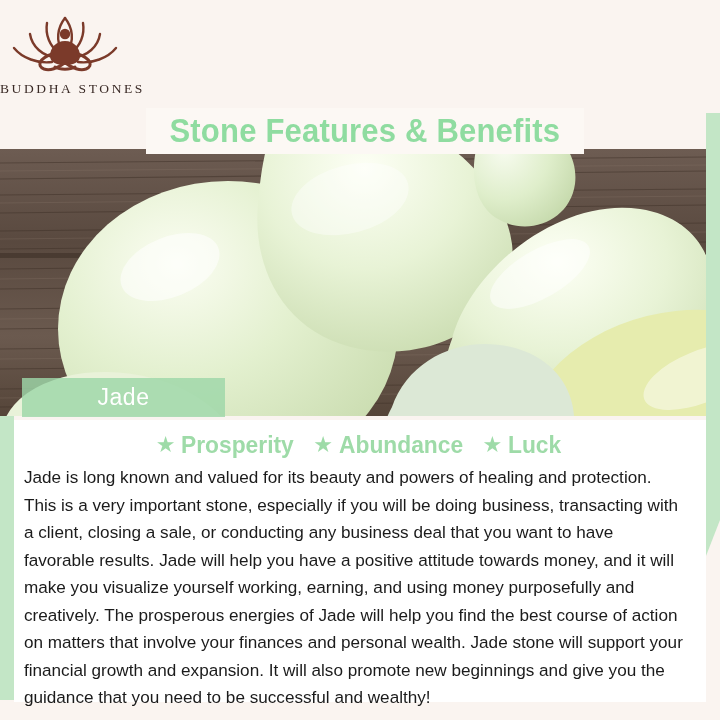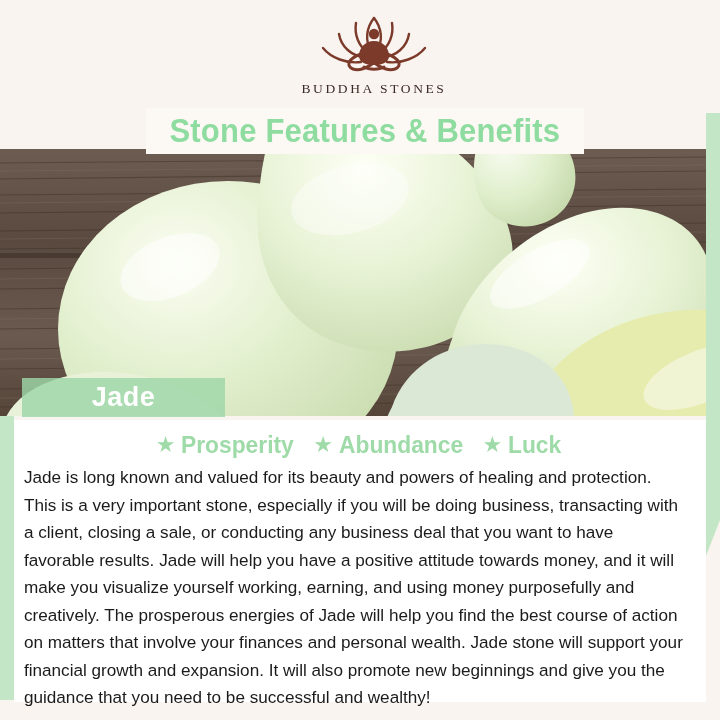--- a/index.html
+++ b/index.html
@@ -12,21 +12,21 @@
   }
 
   
   #frame { position:absolute; inset:0; z-index:0; pointer-events:none; }
 
   
   .logo-band {
     position:absolute; left:0; top:0; width:720px; height:113px;
     background:#faf4f0; z-index:2;
     display:flex; flex-direction:column;
-    align-items:center; justify-content:flex-start;padding-left:28px;
+    align-items:flex-start; justify-content:flex-start;
   }
   .logo-mark { margin-top:8px; }
   .logo-text {
     font-family:"Liberation Serif", serif;
     font-size:13.5px; letter-spacing:2.6px;
     color:#3a2a26; font-weight:400;
     margin-top:1px;
   }
 
   
@@ -49,21 +49,21 @@
   }
   .photo-svg { display:block; width:706px; height:267px; }
 
   
   .jade-band {
     position:absolute; left:22px; top:378px; width:203px; height:39px;
     background:rgba(158,215,168,0.82); z-index:4;
     display:flex; align-items:center; justify-content:center;
   }
   .jade-text {
-    color:#ffffff; font-size:27px; font-weight:bold;
+    color:#ffffff; font-size:23px; font-weight:normal;
     letter-spacing:0.5px;
   }
 
   
   .content {
     position:absolute; left:14px; top:420px; width:692px; height:282px;
     background:#ffffff; z-index:3;
     padding:8px 6px 0 6px;
   }
   .benefits {

